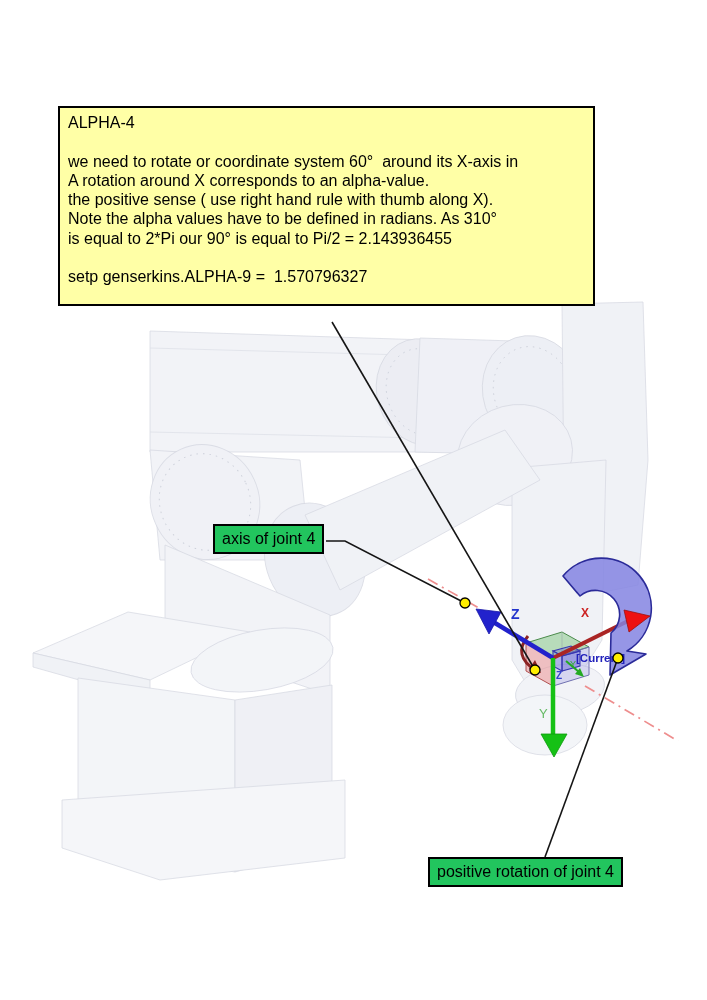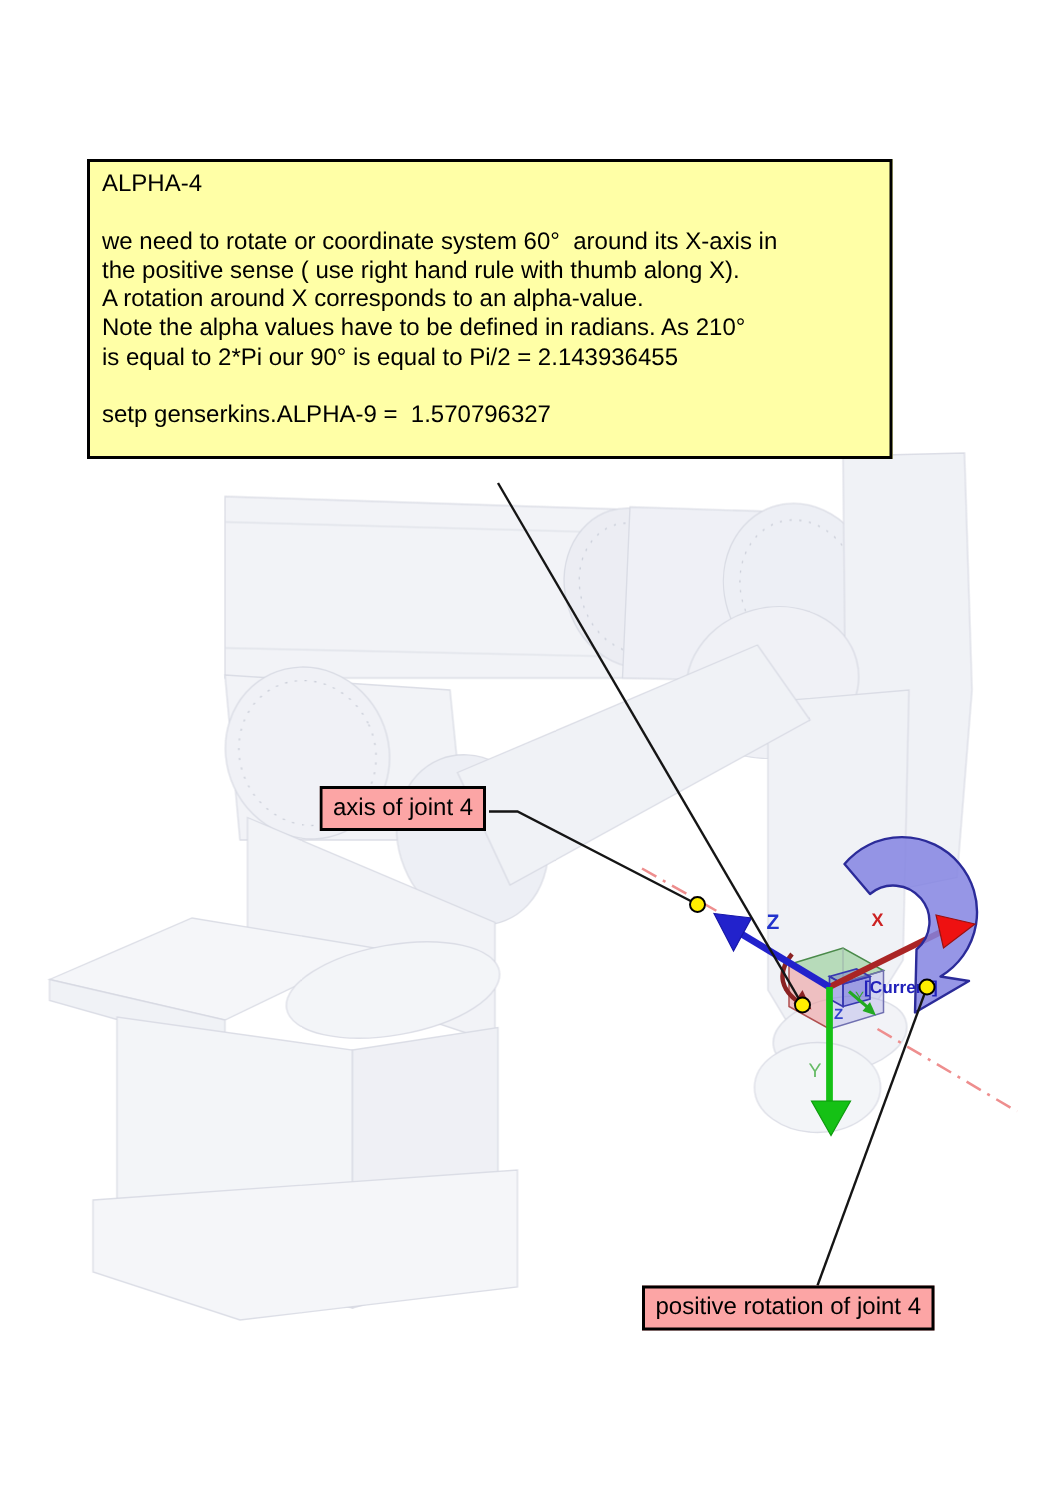--- a/index.html
+++ b/index.html
@@ -4,21 +4,21 @@
 <style>
   html,body{margin:0;padding:0;background:#fff;}
   .page{position:relative;width:707px;height:1000px;background:#ffffff;overflow:hidden;
         font-family:"Liberation Sans",sans-serif;}
   .page svg{position:absolute;left:0;top:0;}
   svg text{font-family:"Liberation Sans",sans-serif;}
   .note-box{position:absolute;left:58px;top:85px;width:537px;height:200px;
             background:#ffffa6;border:2px solid #000;box-sizing:border-box;
             padding:5px 8px;color:#000;margin-top:21px;}
   .note-line{font:16px/19.3px "Liberation Sans",sans-serif;height:19.3px;white-space:pre;}
-  .callout{position:absolute;background:#fca5a5;border:2px solid #000;
+  .callout{position:absolute;background:#22c55e;border:2px solid #000;
            font:16px/20px "Liberation Sans",sans-serif;color:#000;
            padding:3px 7px;white-space:pre;}
   #axis-callout{left:213px;top:524px;}
   #rotation-callout{left:428px;top:857px;}
 </style>
 </head>
 <body>
 
 <div class="page">
 
@@ -120,23 +120,23 @@
     <circle cx="465" cy="603" r="5" fill="#ffee00"></circle>
     <circle cx="535" cy="670" r="5" fill="#ffee00"></circle>
     <circle cx="618" cy="658" r="5" fill="#ffee00"></circle>
   </g>
 </svg>
 
 <div class="note-box">
   <div class="note-line">ALPHA-4</div>
   <div class="note-line"></div>
   <div class="note-line">we need to rotate or coordinate system 60°  around its X-axis in</div>
+  <div class="note-line">A rotation around X corresponds to an alpha-value.</div>
   <div class="note-line">the positive sense ( use right hand rule with thumb along X).</div>
-  <div class="note-line">A rotation around X corresponds to an alpha-value.</div>
-  <div class="note-line">Note the alpha values have to be defined in radians. As 210°</div>
+  <div class="note-line">Note the alpha values have to be defined in radians. As 310°</div>
   <div class="note-line">is equal to 2*Pi our 90° is equal to Pi/2 = 2.143936455</div>
   <div class="note-line"></div>
   <div class="note-line">setp genserkins.ALPHA-9 =  1.570796327</div>
 </div>
 
 <div class="callout" id="axis-callout">axis of joint 4</div>
 <div class="callout" id="rotation-callout">positive rotation of joint 4</div>
 
 </div>
 

